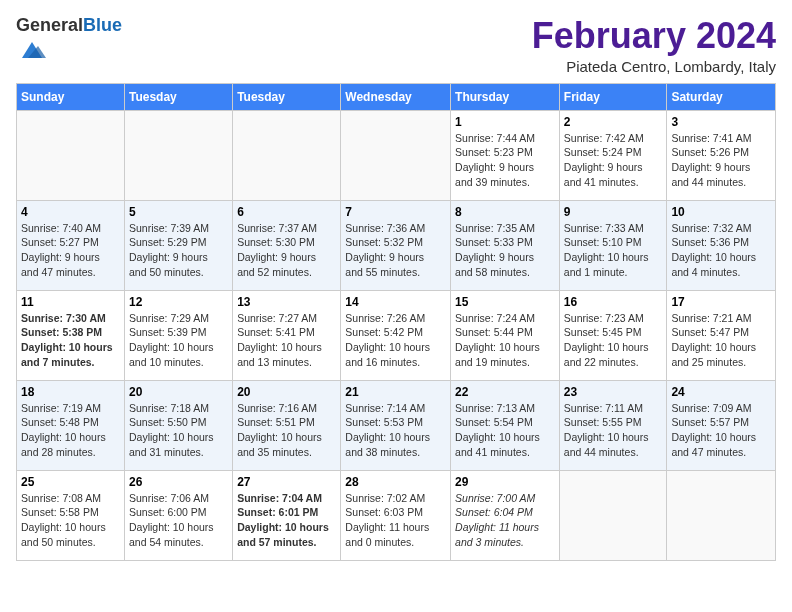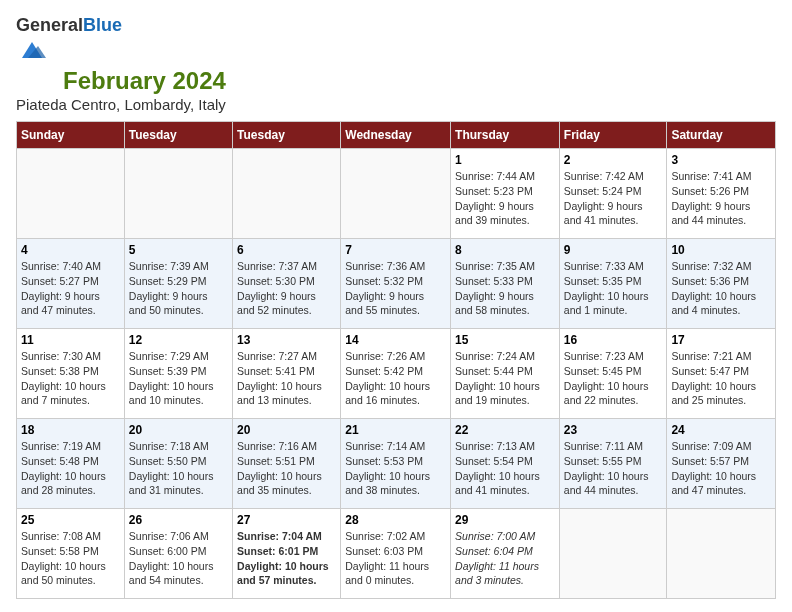--- a/index.html
+++ b/index.html
@@ -8,21 +8,20 @@
       background: #fff;
       width: 792px;
       min-height: 612px;
       padding: 16px;
     }
     .header {
       display: flex;
       justify-content: space-between;
       align-items: flex-start;
       margin-bottom: 8px;
-      flex-direction: column;
     }
     .logo {
       display: flex;
       align-items: center;
     }
     .logo-text {
       font-size: 18px;
       font-weight: bold;
       line-height: 1.1;
     }
@@ -30,37 +29,37 @@
     .logo-blue { color: #1a6bb5; }
     .logo-icon {
       width: 28px;
       height: 28px;
       margin-left: 2px;
     }
     .title-block {
       text-align: right;
     }
     .month-title {
-      font-size: 24px;
+      font-size: 36px;
       font-weight: bold;
-      color: #4d7c0f;
+      color: #4c1d95;
       line-height: 1.1;
     }
     .location-title {
       font-size: 15px;
       color: #333;
       margin-top: 2px;
     }
     .calendar {
       width: 100%;
       border-collapse: collapse;
       font-size: 11px;
     }
     .calendar thead tr th {
-      background-color: #7f1d1d;
+      background-color: #3b82f6;
       color: #fff;
       padding: 6px 4px;
       text-align: left;
       font-size: 12px;
       font-weight: bold;
       border: 1px solid #ccc;
     }
     .calendar tbody tr td {
       vertical-align: top;
       border: 1px solid #ccc;
@@ -182,36 +181,36 @@
         <td>
           <div class="day-number">8</div>
           <div class="day-info" style="white-space: pre-line;">Sunrise: 7:35 AM
 Sunset: 5:33 PM
 Daylight: 9 hours
 and 58 minutes.</div>
         </td>
         <td>
           <div class="day-number">9</div>
           <div class="day-info" style="white-space: pre-line;">Sunrise: 7:33 AM
-Sunset: 5:35 PM
+Sunset: 5:10 PM
 Daylight: 10 hours
 and 1 minute.</div>
         </td>
         <td>
           <div class="day-number">10</div>
           <div class="day-info" style="white-space: pre-line;">Sunrise: 7:32 AM
 Sunset: 5:36 PM
 Daylight: 10 hours
 and 4 minutes.</div>
         </td>
       </tr>
       <tr>
         <td>
           <div class="day-number">11</div>
-          <div class="day-info" style="white-space: pre-line;">Sunrise: 7:30 AM
+          <div class="day-info" style="white-space: pre-line; font-weight: bold;">Sunrise: 7:30 AM
 Sunset: 5:38 PM
 Daylight: 10 hours
 and 7 minutes.</div>
         </td>
         <td>
           <div class="day-number">12</div>
           <div class="day-info" style="white-space: pre-line;">Sunrise: 7:29 AM
 Sunset: 5:39 PM
 Daylight: 10 hours
 and 10 minutes.</div>

